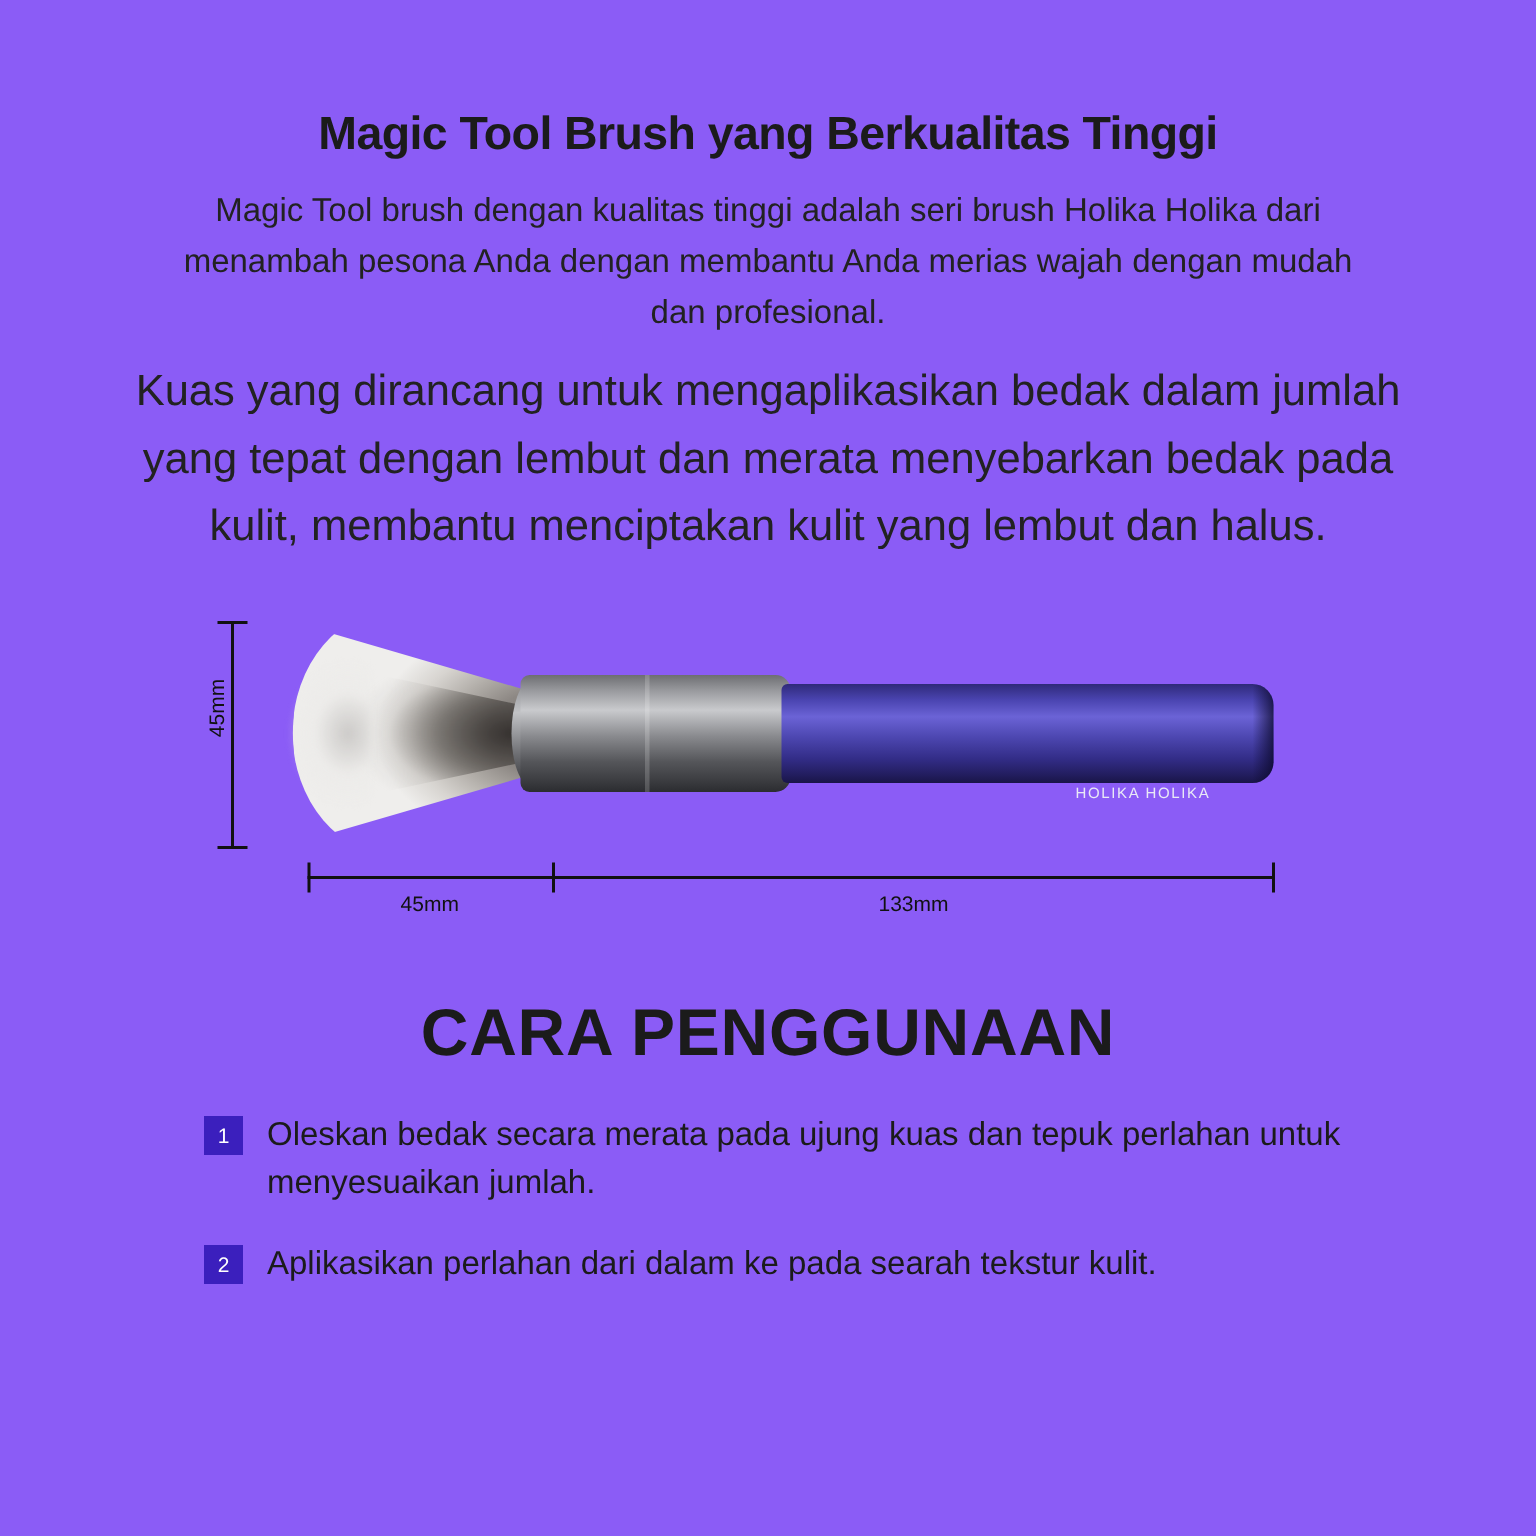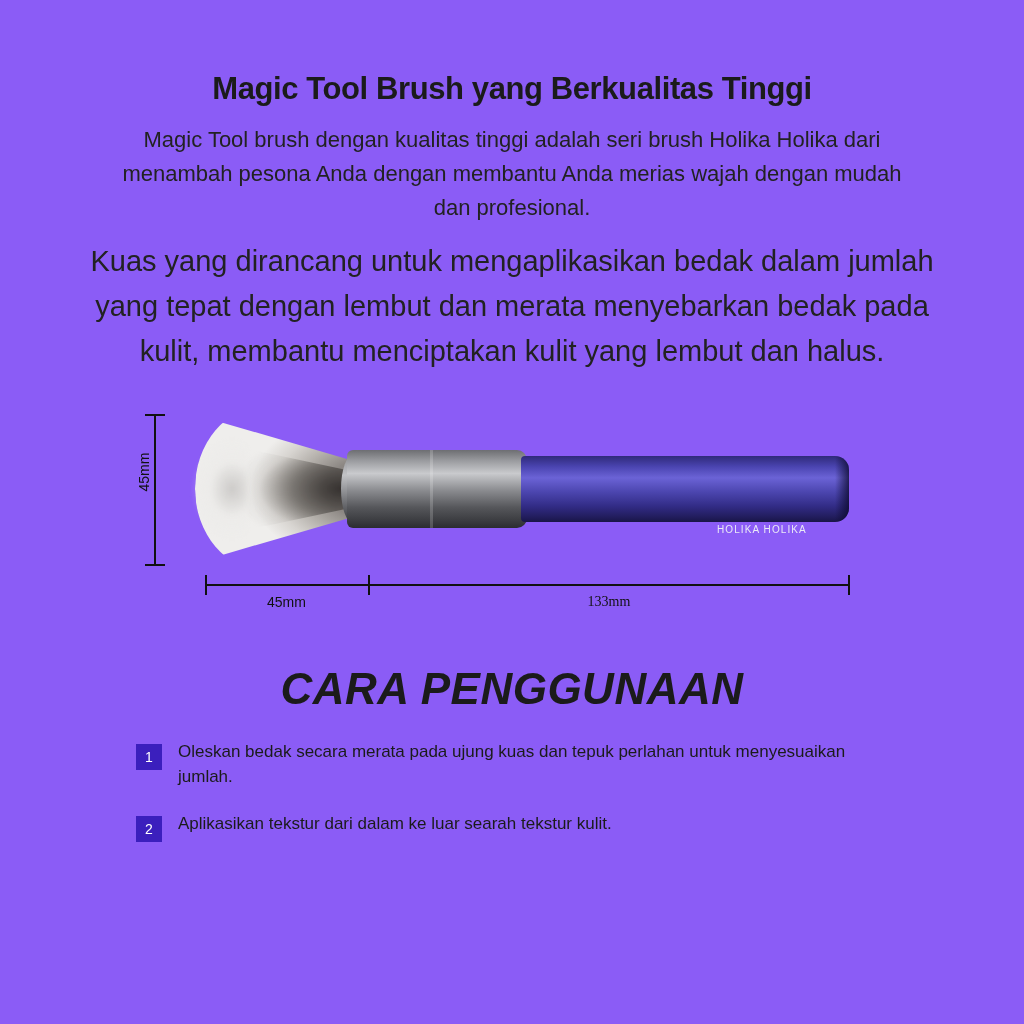--- a/index.html
+++ b/index.html
@@ -232,21 +232,20 @@
     text-align: center;
   }
 
   
   .howto-title {
     text-align: center;
     font-size: 44px;
     font-weight: bold;
     letter-spacing: 0.5px;
     margin: 18px 0 4px;
-    font-style: italic;
   }
   .steps {
     margin: 26px 0 0 0;
     padding: 0 120px 0 136px;
   }
   .step {
     display: flex;
     align-items: flex-start;
     margin-bottom: 22px;
   }
@@ -256,21 +255,21 @@
     height: 26px;
     background: #3b1fbd;
     color: #ffffff;
     font-size: 14px;
     line-height: 26px;
     text-align: center;
     margin-right: 16px;
     margin-top: 4px;
   }
   .step-text {
-    font-size: 17px;
+    font-size: 22px;
     line-height: 1.45;
     color: #1b1b1b;
   }
 </style>
 </head>
 <body>
 
 <div class="page">
 
   <div class="section">
@@ -301,31 +300,31 @@
         <span class="handle-brand">HOLIKA HOLIKA</span>
       </div>
     </div>
 
     <div class="h-measure">
       <div class="line" style="left:205px; width:645px;"></div>
       <div class="tick" style="left:205px;"></div>
       <div class="tick" style="left:368px;"></div>
       <div class="tick" style="left:848px;"></div>
       <div class="lbl" style="left:205px; width:163px;">45mm</div>
-      <div class="lbl" style="left:368px; width:482px;font-family:Liberation Serif, serif;">133mm</div>
+      <div class="lbl" style="left:368px; width:482px;">133mm</div>
     </div>
 
   </div>
 
   <h2 class="howto-title">CARA PENGGUNAAN</h2>
 
   <div class="steps">
     <div class="step">
       <div class="step-num">1</div>
       <div class="step-text">Oleskan bedak secara merata pada ujung kuas dan tepuk perlahan untuk menyesuaikan jumlah.</div>
     </div>
     <div class="step">
       <div class="step-num">2</div>
-      <div class="step-text">Aplikasikan tekstur dari dalam ke luar searah tekstur kulit.</div>
+      <div class="step-text">Aplikasikan perlahan dari dalam ke pada searah tekstur kulit.</div>
     </div>
   </div>
 
 </div>
 
 </body></html>

